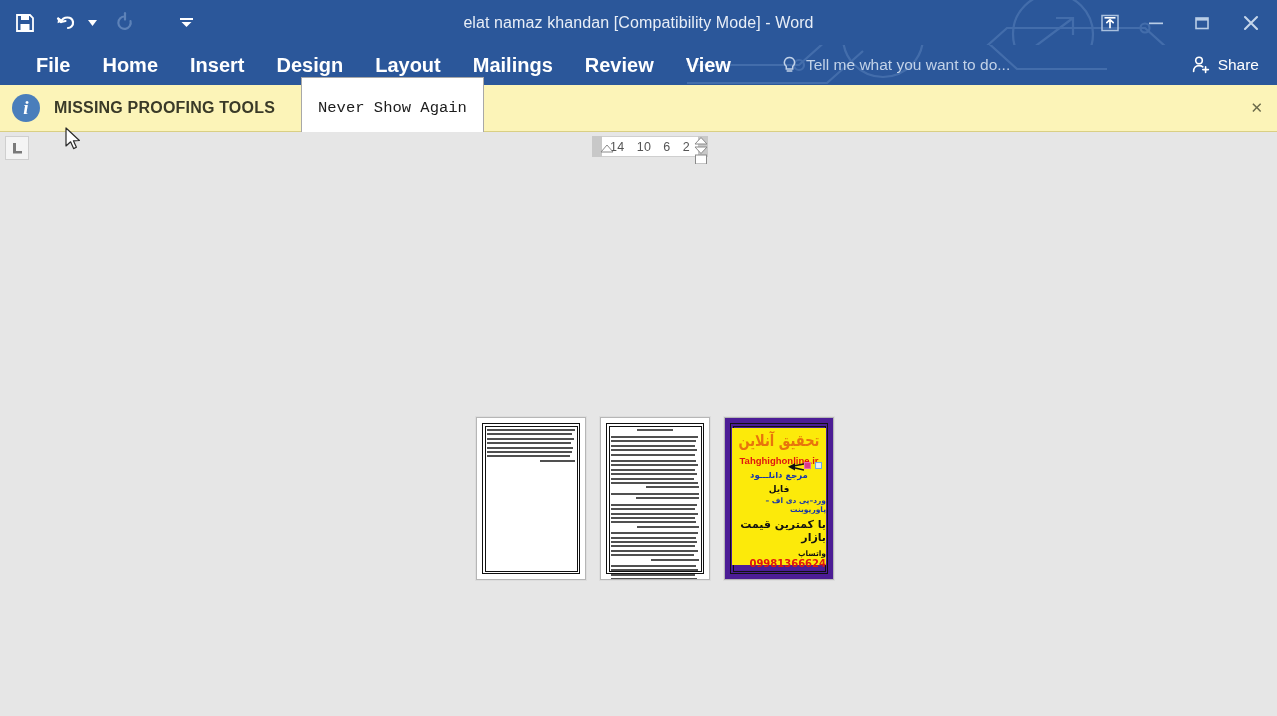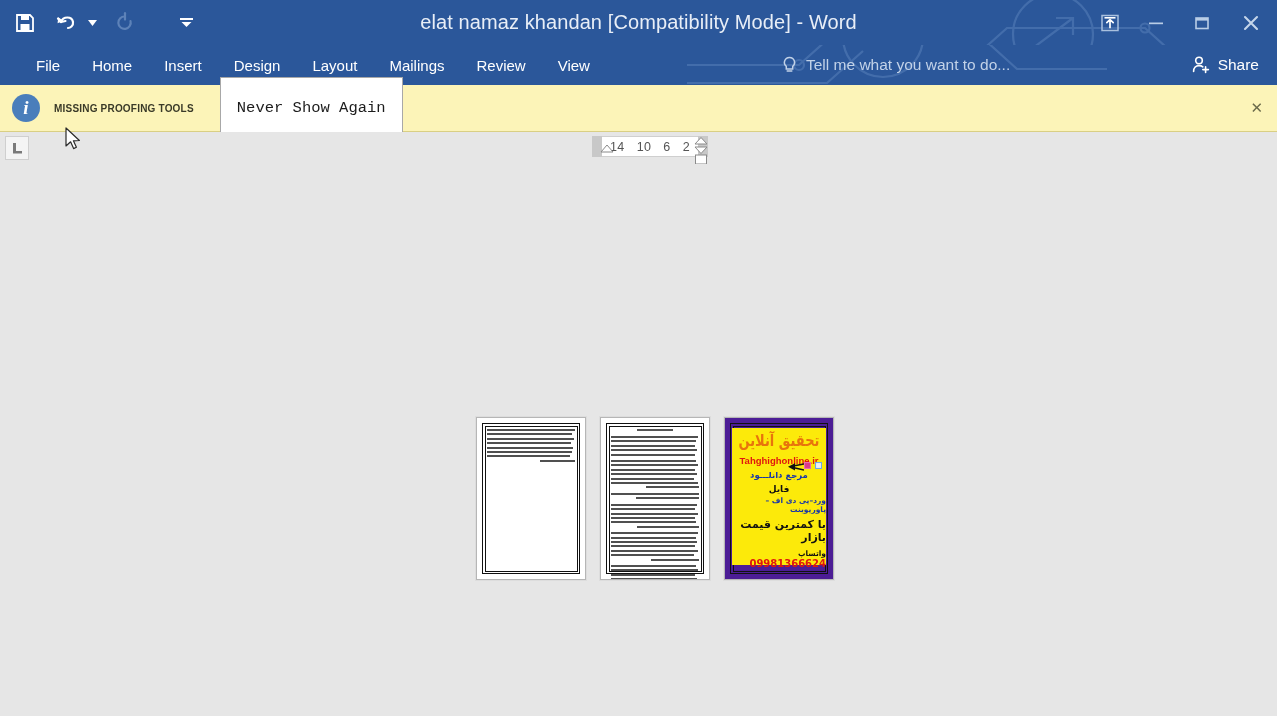--- a/index.html
+++ b/index.html
@@ -22,37 +22,37 @@
   .qat { position: absolute; left: 0; top: 0; height: 45px; display: flex; align-items: center; }
   .qat-btn {
     width: 34px; height: 34px; margin-left: 8px;
     display: flex; align-items: center; justify-content: center;
   }
   .qat-btn svg { display: block; }
   .qat-caret { width: 16px; height: 34px; display: flex; align-items: center; justify-content: center; }
   .win-title {
     position: absolute; left: 0; top: 0; width: 1277px; height: 45px;
     display: flex; align-items: center; justify-content: center;
-    color: #e8eef7; font-size: 20px; letter-spacing: .1px;
+    color: #e8eef7; font-size: 16px; letter-spacing: .1px;
     pointer-events: none;
   }
   .wincontrols { position: absolute; right: 0; top: 0; height: 45px; display: flex; align-items: center; }
   .wc { width: 46px; height: 45px; display: flex; align-items: center; justify-content: center; }
   .wc.close { width: 52px; }
 
   
   .ribbonbar {
     position: absolute; left: 0; top: 45px; width: 1277px; height: 40px;
     background: #2b579a; overflow: hidden;
   }
   .rb-decor { position: absolute; right: 170px; top: -42px; width: 420px; height: 90px; opacity: .38; }
   .tabs { position: absolute; left: 20px; top: 0; height: 40px; display: flex; align-items: center; }
   .tab {
-    color: #ffffff; font-size: 15px; padding: 0 16px; height: 40px;
-    display: flex; align-items: center; white-space: nowrap;
+    color: #ffffff; font-size: 20px; padding: 0 16px; height: 40px;
+    display: flex; align-items: center; white-space: nowrap; font-weight: bold;
   }
   .tellme {
     position: absolute; left: 782px; top: 0; height: 40px;
     display: flex; align-items: center; gap: 9px;
     color: #c2d2e8; font-size: 15.5px;
   }
   .share-btn {
     position: absolute; right: 8px; top: 0; height: 40px;
     display: flex; align-items: center; gap: 7px; padding: 0 10px;
     color: #ffffff; font-size: 15.5px;
@@ -64,21 +64,21 @@
     background: #fcf4b8; border-bottom: 1px solid #d9cf84;
     display: flex; align-items: center;
   }
   .msg-info {
     width: 28px; height: 28px; border-radius: 50%;
     background: #4a7ebb; color: #fff; margin-left: 12px; margin-right: 14px;
     display: flex; align-items: center; justify-content: center;
     font-family: "Liberation Serif", serif; font-style: italic;
     font-weight: bold; font-size: 19px; flex: none;
   }
-  .msg-strong { font-weight: bold; font-size: 10px; color: #3a3a28; letter-spacing: .2px; }
+  .msg-strong { font-weight: bold; font-size: 16px; color: #3a3a28; letter-spacing: .2px; }
   .msg-text { font-size: 15.5px; color: #3a3a28; margin-left: 10px; }
   .msg-never {
     margin-left: 26px; background: #ffffff; border: 1px solid #a8a8a8;
     font-size: 15.5px; color: #1c1c1c; padding: 21px 16px; font-family: Liberation Mono, monospace;
   }
   .msg-close {
     position: absolute; right: 6px; top: 50%; transform: translateY(-50%);
     font-size: 15px; color: #6b6b4b; padding: 4px 8px;
   }
 

